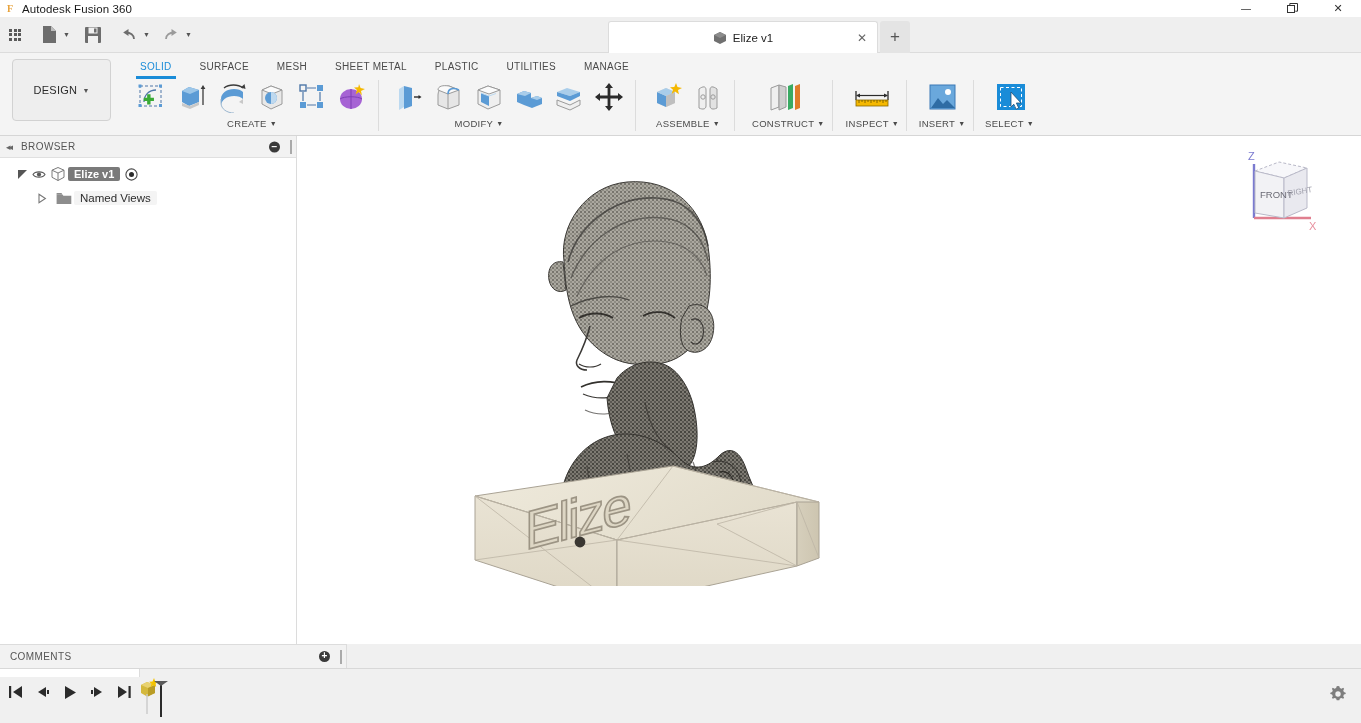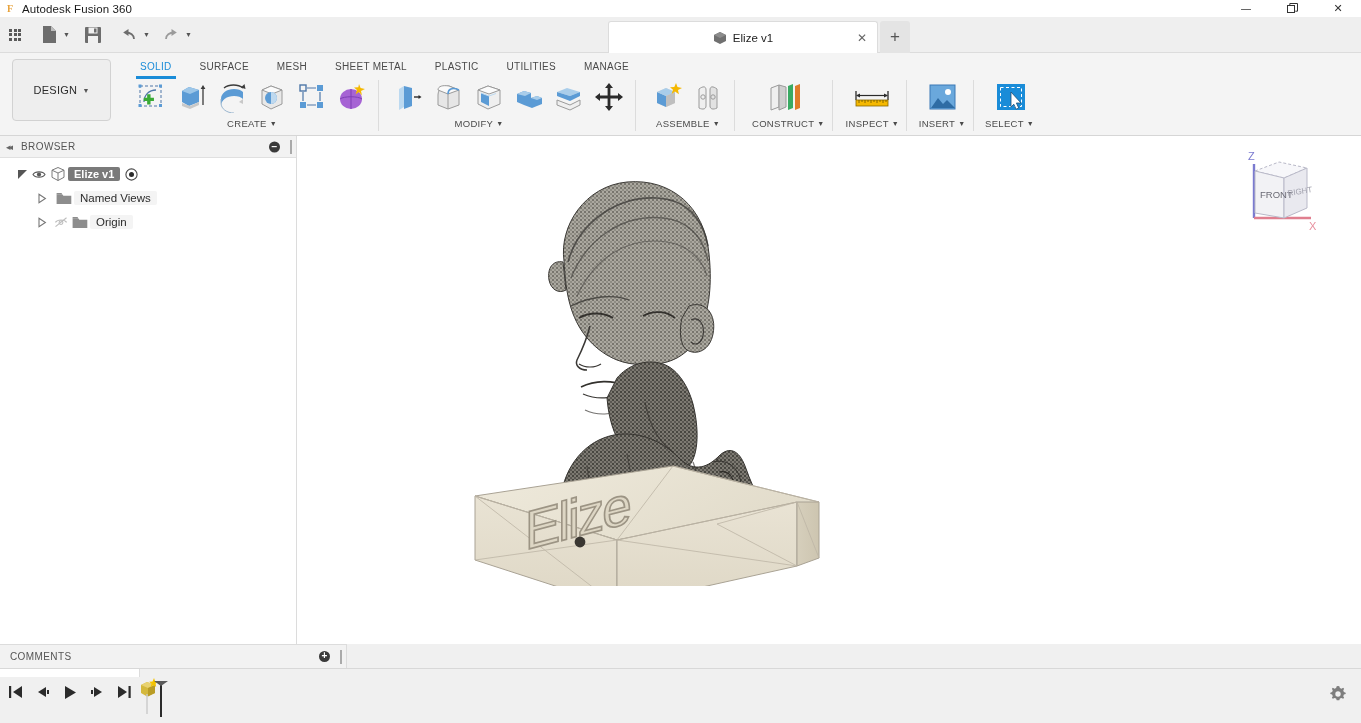--- a/index.html
+++ b/index.html
@@ -513,41 +513,20 @@
         </span>
         <span class="tw t-icon" style="margin-left:4px;">
           <svg width="16" height="13" viewBox="0 0 16 13">
             <path d="M0.6 2.2h5.6l1.2 1.5h7.9v8.2H0.6z" fill="#8d8d8d"></path>
             <path d="M0.6 1h5.2v1.3H0.6z" fill="#8d8d8d"></path>
           </svg>
         </span>
         <span class="t-label sub">Named Views</span>
       </div>
 
-      <div class="tnode" style="padding-left:34px;">
-        <span class="tw arrow-hollow">
-          <svg width="11" height="11" viewBox="0 0 11 11">
-              <path d="M2 1.2l6.4 4.3L2 9.8z" fill="none" stroke="#777" stroke-width="1.1"></path>
-            </svg>
-        </span>
-        <span class="tw eye" style="margin-left:2px;">
-          <svg width="14" height="12" viewBox="0 0 14 12">
-            <path d="M1.4 6.4C3.4 3.2 10.6 3.2 12.6 6.4" fill="none" stroke="#bdbdbd" stroke-width="1.1"></path>
-            <circle cx="7" cy="6.6" r="1.9" fill="none" stroke="#bdbdbd" stroke-width="1.1"></circle>
-            <path d="M1.5 10.6L12.5 1.8" stroke="#bdbdbd" stroke-width="1.1"></path>
-          </svg>
-        </span>
-        <span class="tw t-icon">
-          <svg width="16" height="13" viewBox="0 0 16 13">
-            <path d="M0.6 2.2h5.6l1.2 1.5h7.9v8.2H0.6z" fill="#8d8d8d"></path>
-            <path d="M0.6 1h5.2v1.3H0.6z" fill="#8d8d8d"></path>
-          </svg>
-        </span>
-        <span class="t-label sub">Origin</span>
-      </div>
 
 
     </div>
   </div>
 
   <div class="comments">
     <span class="comments-title">COMMENTS</span>
     <span class="comments-add">+</span>
     <span class="comments-grip"></span>
   </div>

